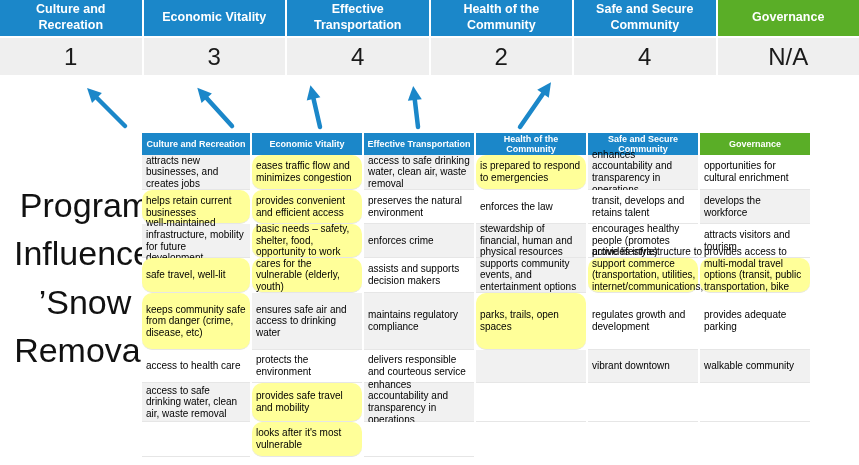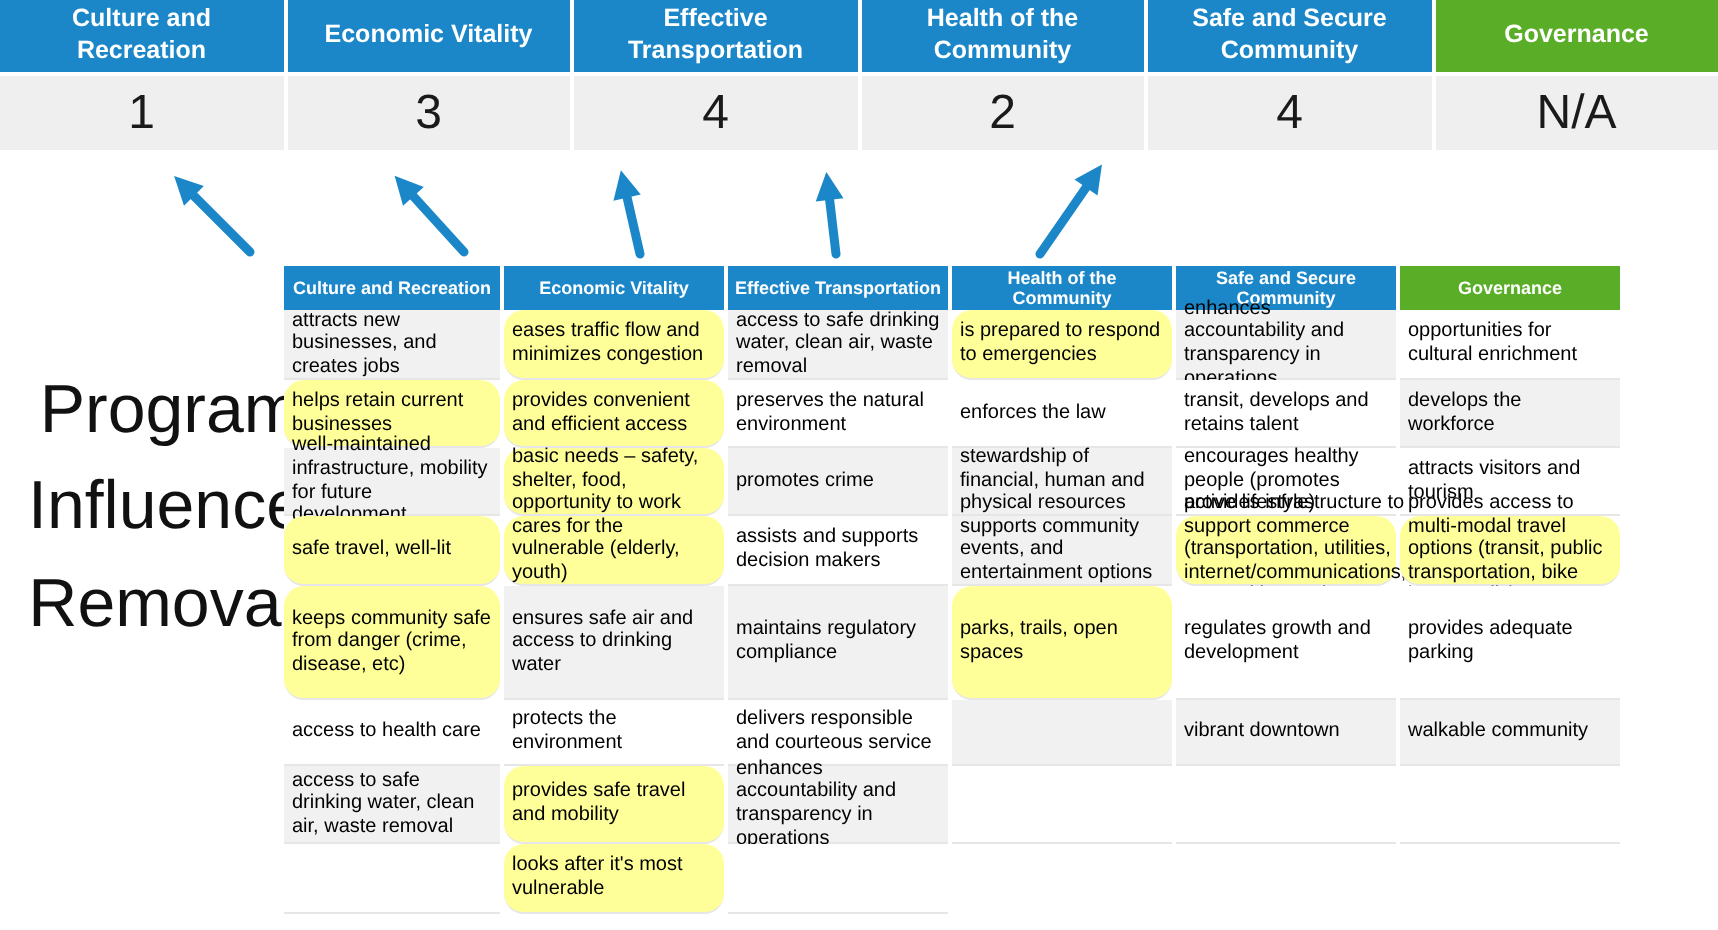--- a/index.html
+++ b/index.html
@@ -94,20 +94,21 @@
   <line x1="125" y1="49" x2="92" y2="16" marker-end="url(#ah)"></line>
   <line x1="232" y1="49" x2="202" y2="16" marker-end="url(#ah)"></line>
   <line x1="320" y1="50" x2="312" y2="15" marker-end="url(#ah)"></line>
   <line x1="418" y1="50" x2="414" y2="16" marker-end="url(#ah)"></line>
   <line x1="520" y1="50" x2="547" y2="11" marker-end="url(#ah)"></line>
 </svg>
 
 <div id="program-title">
   <div>Program</div>
   <div>Influence:</div>
+  <div>’Snow</div>
   <div>Removal’</div>
 </div>
 
 <div id="matrix">
     <div class="m-head">Culture and Recreation</div>
     <div class="m-head">Economic Vitality</div>
     <div class="m-head">Effective Transportation</div>
     <div class="m-head">Health of the Community</div>
     <div class="m-head">Safe and Secure Community</div>
     <div class="m-head gov">Governance</div>
@@ -118,21 +119,21 @@
     <div class="m-cell band">enhances accountability and transparency in operations</div>
     <div class="m-cell">opportunities for cultural enrichment</div>
     <div class="m-cell hl">helps retain current businesses</div>
     <div class="m-cell hl">provides convenient and efficient access</div>
     <div class="m-cell">preserves the natural environment</div>
     <div class="m-cell">enforces the law</div>
     <div class="m-cell">transit, develops and retains talent</div>
     <div class="m-cell band">develops the workforce</div>
     <div class="m-cell band">well-maintained infrastructure, mobility for future development</div>
     <div class="m-cell hl">basic needs – safety, shelter, food, opportunity to work</div>
-    <div class="m-cell band">promotes crime</div>
+    <div class="m-cell band">enforces crime</div>
     <div class="m-cell band">stewardship of financial, human and physical resources</div>
     <div class="m-cell">encourages healthy people (promotes active lifestyle)</div>
     <div class="m-cell">attracts visitors and tourism</div>
     <div class="m-cell hl">safe travel, well-lit</div>
     <div class="m-cell hl">cares for the vulnerable (elderly, youth)</div>
     <div class="m-cell">assists and supports decision makers</div>
     <div class="m-cell band">supports community events, and entertainment options</div>
     <div class="m-cell hl">provides infrastructure to support commerce (transportation, utilities, internet/communications, smart cities, etc)</div>
     <div class="m-cell hl">provides access to multi-modal travel options (transit, public transportation, bike lanes, trails)</div>
     <div class="m-cell hl">keeps community safe from danger (crime, disease, etc)</div>

